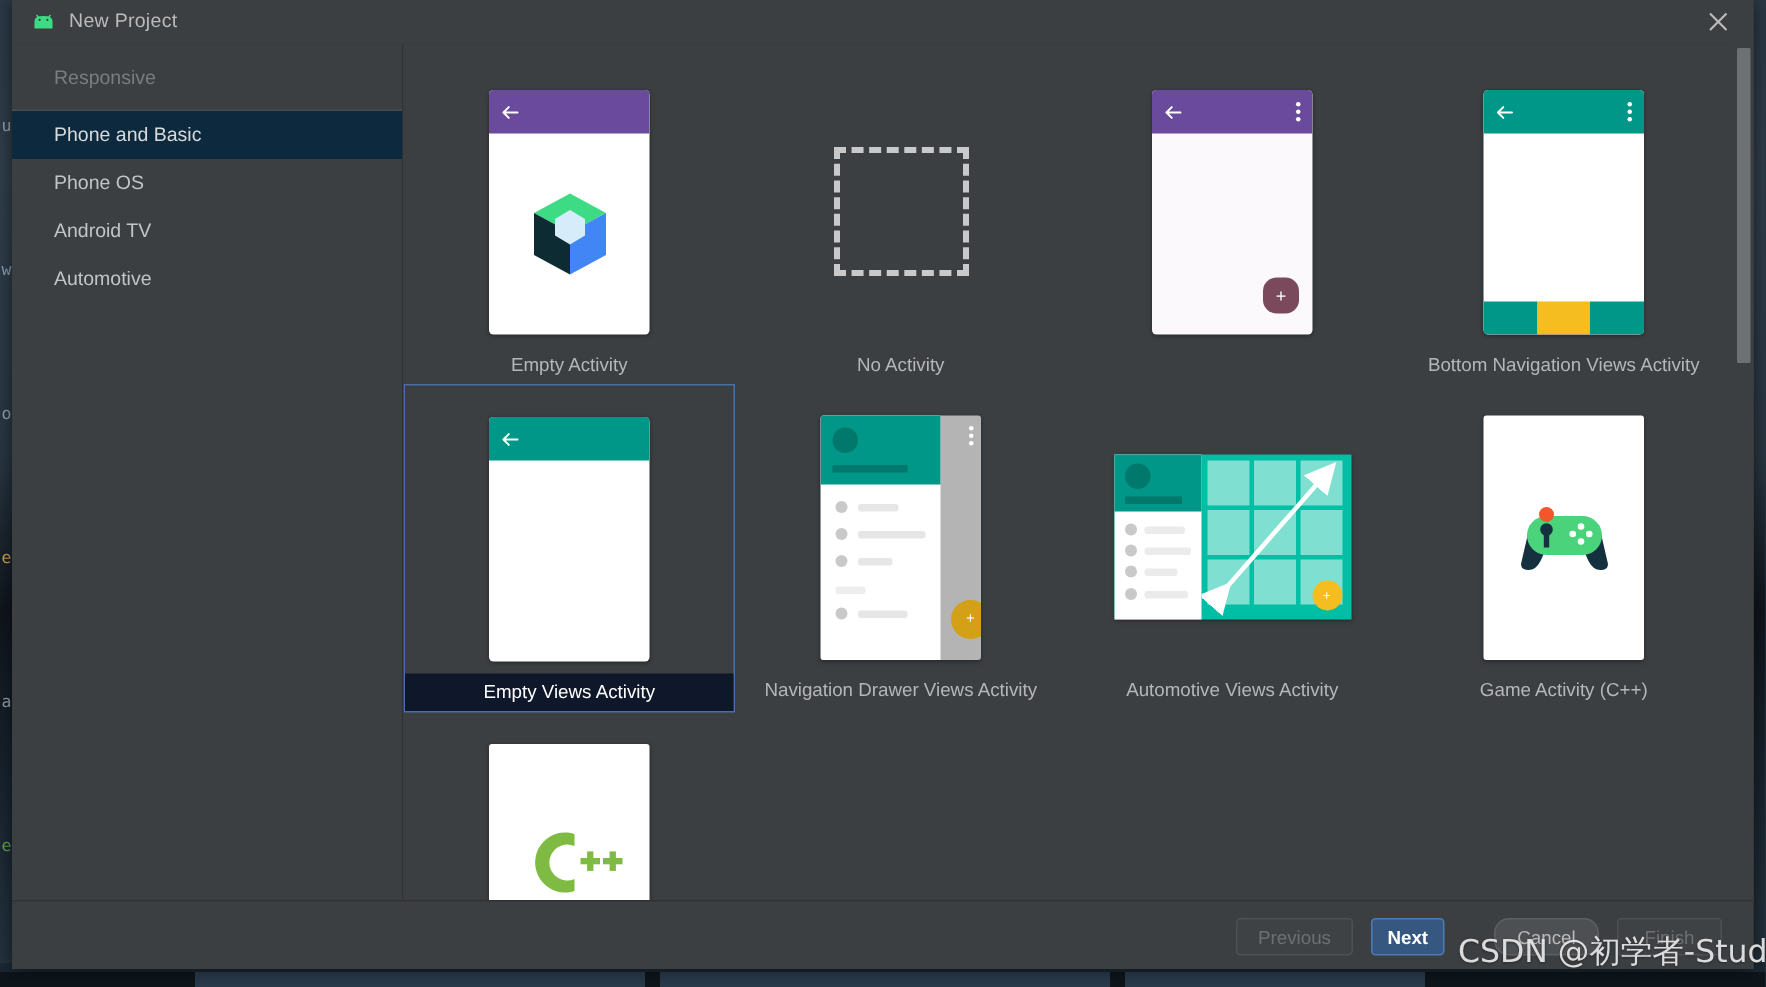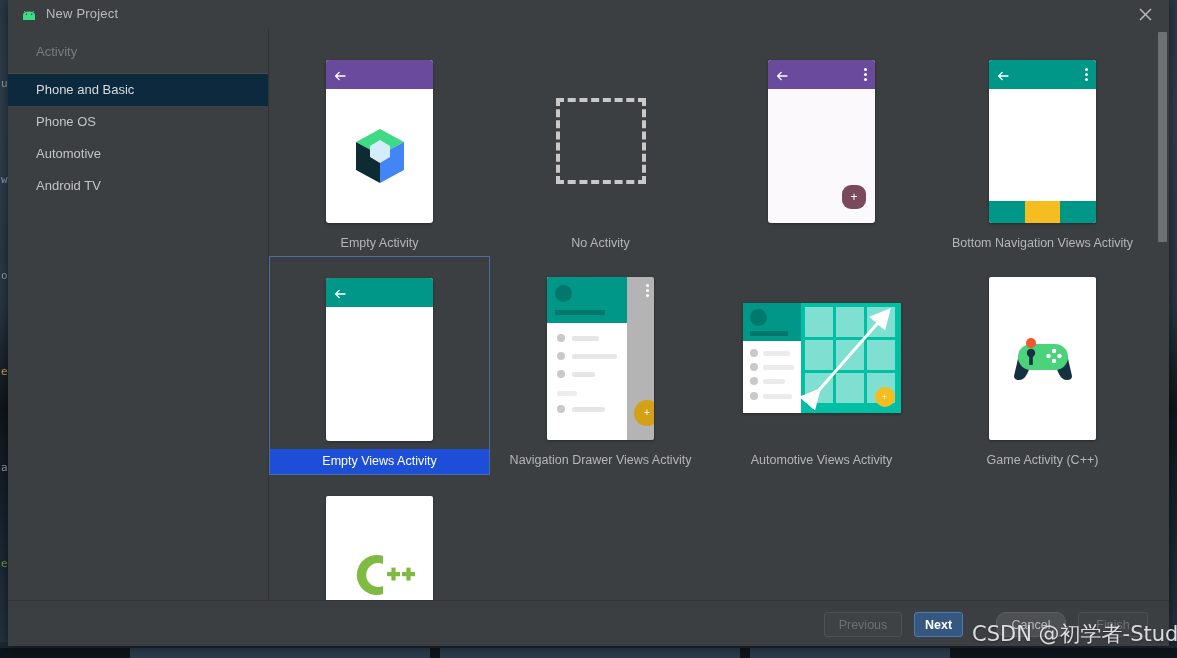--- a/index.html
+++ b/index.html
@@ -91,21 +91,21 @@
     padding-top: 12px;
   }
   .cell.selected { border: 1px solid #4a6ea8; }
   .thumb-wrap {
     height: 180px; display: flex; align-items: center; justify-content: center;
   }
   .cell-label {
     width: 100%; text-align: center; font-size: 12.5px; color: #b4b6b8;
     padding: 5px 0 6px 0; box-sizing: border-box;
   }
-  .cell.selected .cell-label { background: #1d4ed8; color: #ffffff; text-align: center; }
+  .cell.selected .cell-label { background: #0f172a; color: #ffffff; text-align: center; }
 
   
   .phone {
     width: 107px; height: 163px; background: #ffffff; border-radius: 3px;
     position: relative; overflow: hidden;
     box-shadow: 0 1px 3px rgba(0,0,0,.35);
   }
   .appbar {
     position: absolute; left: 0; top: 0; width: 100%; height: 29px;
   }
@@ -258,32 +258,32 @@
       <span class="title-text">New Project</span>
       <div class="close-btn">
         <svg width="13" height="13" viewBox="0 0 13 13">
           <line x1="1" y1="1" x2="12" y2="12" stroke="#bcbcbc" stroke-width="1.4"></line>
           <line x1="12" y1="1" x2="1" y2="12" stroke="#bcbcbc" stroke-width="1.4"></line>
         </svg>
       </div>
     </div>
 
     <div class="sidebar">
-      <div class="side-header">Activity</div>
+      <div class="side-header">Responsive</div>
       <div class="side-item selected">
         <span>Phone and Basic</span>
       </div>
       <div class="side-item">
         <span>Phone OS</span>
       </div>
       <div class="side-item">
+        <span>Android TV</span>
+      </div>
+      <div class="side-item">
         <span>Automotive</span>
-      </div>
-      <div class="side-item">
-        <span>Android TV</span>
       </div>
     </div>
 
     <div class="content">
       <div class="grid">
 
         <div class="row">
 
           <div class="cell">
             <div class="thumb-wrap">

